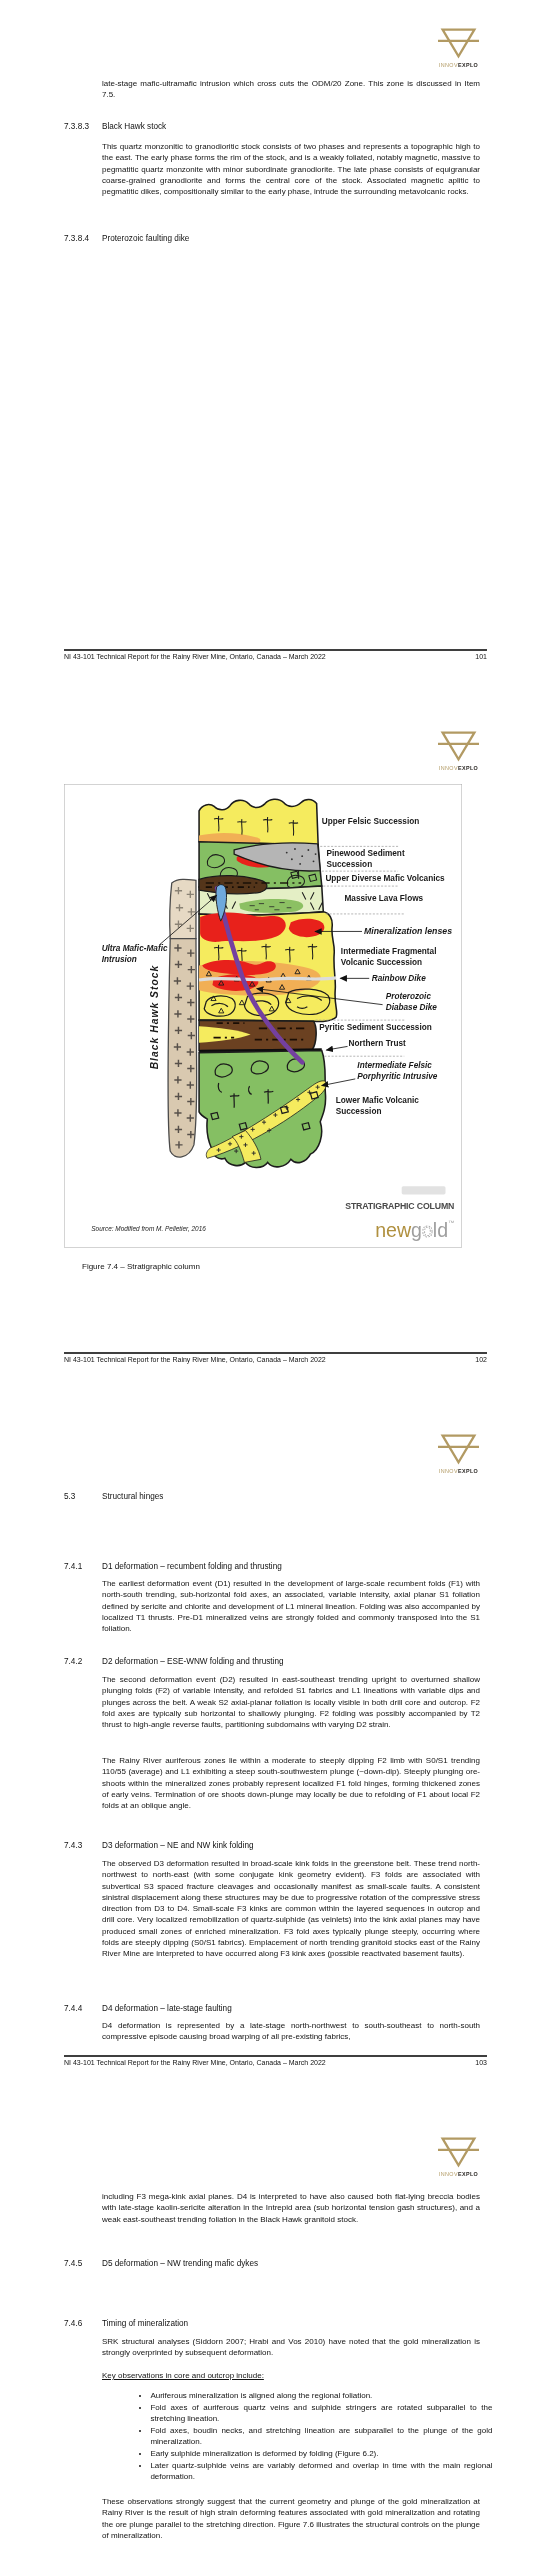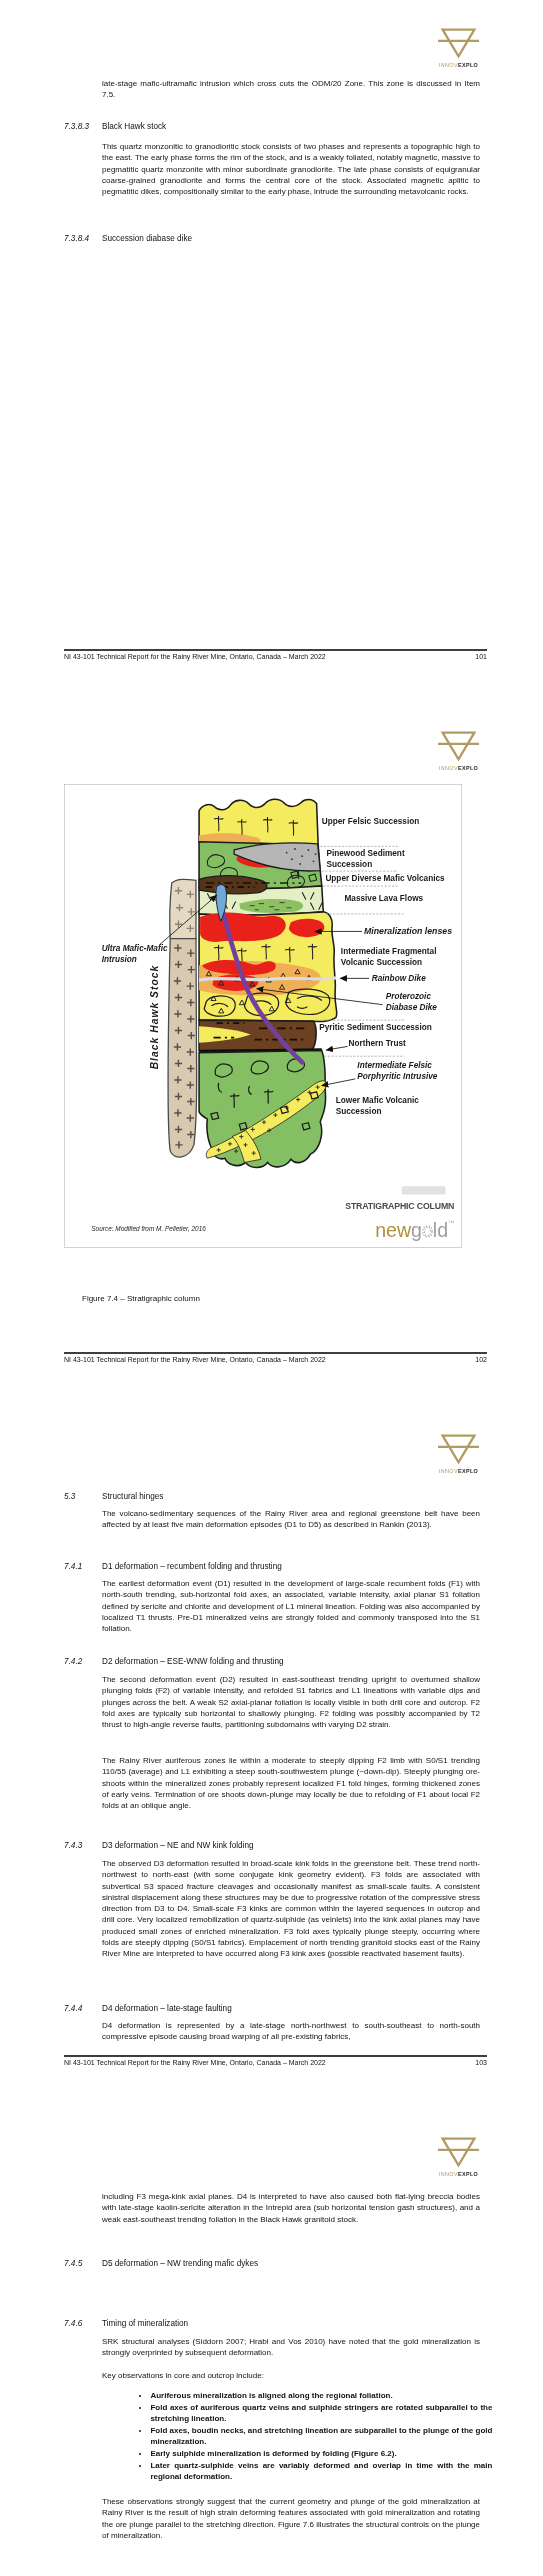--- a/index.html
+++ b/index.html
@@ -9,28 +9,28 @@
   .logo{position:absolute;left:436px;top:27px;width:45px;text-align:center;}
   .logo .mark{display:block;margin:0 auto;}
   .logo .word{font-size:5.4px;letter-spacing:0.4px;margin-top:3.1px;white-space:nowrap;}
   .logo .innov{color:#B29A63;}
   .logo .explo{color:#2b2724;font-weight:bold;}
   
   .footer-line{position:absolute;left:64px;top:649px;width:423px;height:1.5px;background:#3f3f3f;}
   .footer{position:absolute;left:64px;top:653px;width:423px;display:flex;justify-content:space-between;font-size:7px;color:#111;}
   
   .h2{position:absolute;left:64px;width:417px;display:flex;font-size:8.2px;color:#121212;}
-  .h2 .num{width:38px;flex:none;font-style:italic;}
+  .h2 .num{width:38px;flex:none;}
   .body{position:absolute;left:102px;width:378px;text-align:justify;font-size:8px;line-height:11.3px;color:#131313;}
-  .keyline{position:absolute;left:102px;width:378px;font-size:8px;line-height:11.3px;color:#131313;}
+  .keyline{position:absolute;left:102px;width:378px;font-size:8px;line-height:11.3px;color:#131313;text-decoration:underline;}
   ul.obs{position:absolute;left:138px;width:342px;margin:0;padding:0 0 0 12.4px;}
-  ul.obs li{font-size:8px;line-height:11.3px;text-align:justify;margin:0 0 0.5px 0;color:#131313;font-weight:bold;}
+  ul.obs li{font-size:8px;line-height:11.3px;text-align:justify;margin:0 0 0.5px 0;color:#131313;}
   
   .figure{position:absolute;left:64px;top:81px;width:398px;height:464px;}
-  .caption{position:absolute;left:82px;top:559px;font-size:8px;color:#111;margin-top:32px;}
+  .caption{position:absolute;left:82px;top:559px;font-size:8px;color:#111;}
   svg text{font-family:"Liberation Sans",sans-serif;}
 </style>
 </head>
 <body>
 
 <div class="page">
   <div class="logo">
     <svg class="mark" width="41" height="32" viewBox="0 0 80 62">
       <path d="M9,5 L71,5 L40,57 Z" fill="none" stroke="#B29A63" stroke-width="4.5"></path>
       <line x1="0" y1="27" x2="80" y2="27" stroke="#B29A63" stroke-width="4.5"></line>
@@ -41,21 +41,21 @@
   <div class="body" style="top:78px">late-stage mafic-ultramafic intrusion which cross cuts the ODM/20 Zone. This zone is discussed in Item 7.5.</div>
 
   <div class="h2" style="top:122px">
     <span class="num">7.3.8.3</span>
     <span>Black Hawk stock</span>
   </div>
   <div class="body" style="top:141px">This quartz monzonitic to granodioritic stock consists of two phases and represents a topographic high to the east. The early phase forms the rim of the stock, and is a weakly foliated, notably magnetic, massive to pegmatitic quartz monzonite with minor subordinate granodiorite. The late phase consists of equigranular coarse-grained granodiorite and forms the central core of the stock. Associated magnetic aplitic to pegmatitic dikes, compositionally similar to the early phase, intrude the surrounding metavolcanic rocks.</div>
 
   <div class="h2" style="top:234px">
     <span class="num">7.3.8.4</span>
-    <span>Succession diabase dike</span>
+    <span>Proterozoic faulting dike</span>
   </div>
 
   <div class="footer-line"></div>
   <div class="footer">
     <span>NI 43-101 Technical Report for the Rainy River Mine, Ontario, Canada – March 2022</span>
     <span>101</span>
   </div>
 </div>
 
 <div class="page">
@@ -349,21 +349,20 @@
       <path d="M9,5 L71,5 L40,57 Z" fill="none" stroke="#B29A63" stroke-width="4.5"></path>
       <line x1="0" y1="27" x2="80" y2="27" stroke="#B29A63" stroke-width="4.5"></line>
     </svg>
     <div class="word"><span class="innov">INNOV</span><span class="explo">EXPLO</span></div>
   </div>
 
   <div class="h2" style="top:86px">
     <span class="num">5.3</span>
     <span>Structural hinges</span>
   </div>
-  <div class="body" style="top:102px">The volcano-sedimentary sequences of the Rainy River area and regional greenstone belt have been affected by at least five main deformation episodes (D1 to D5) as described in Rankin (2013).</div>
 
   <div class="h2" style="top:156px">
     <span class="num">7.4.1</span>
     <span>D1 deformation – recumbent folding and thrusting</span>
   </div>
   <div class="body" style="top:172px">The earliest deformation event (D1) resulted in the development of large-scale recumbent folds (F1) with north-south trending, sub-horizontal fold axes, an associated, variable intensity, axial planar S1 foliation defined by sericite and chlorite and development of L1 mineral lineation. Folding was also accompanied by localized T1 thrusts. Pre-D1 mineralized veins are strongly folded and commonly transposed into the S1 foliation.</div>
 
   <div class="h2" style="top:251px">
     <span class="num">7.4.2</span>
     <span>D2 deformation – ESE-WNW folding and thrusting</span>

